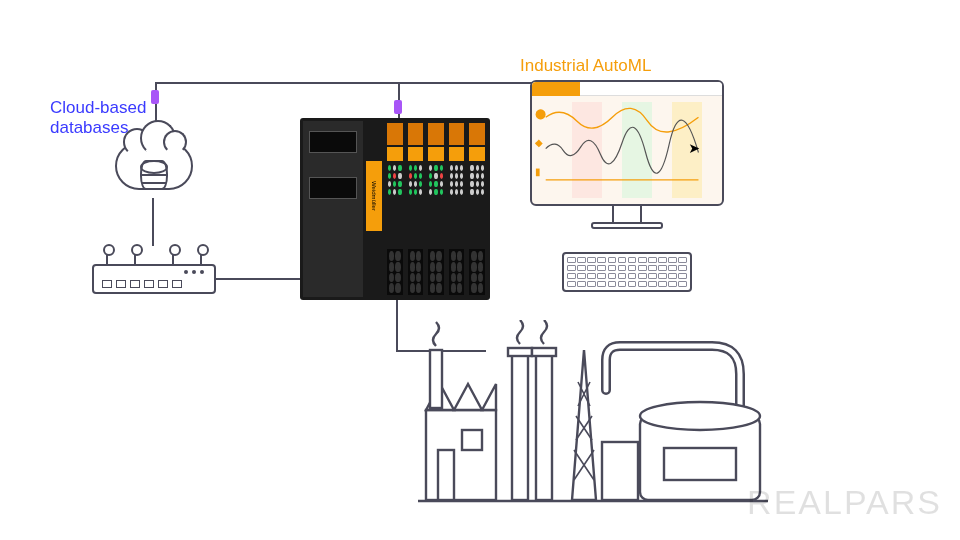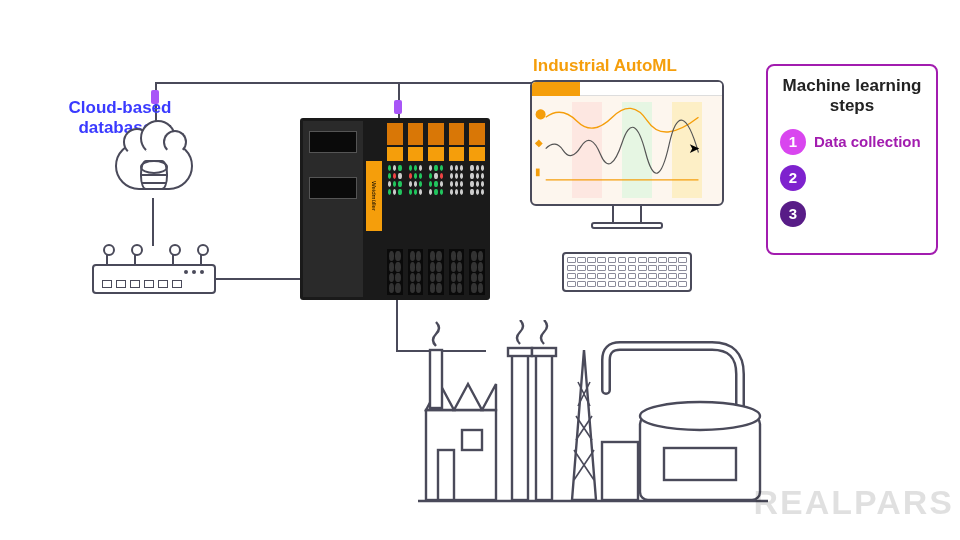--- a/index.html
+++ b/index.html
@@ -1,20 +1,20 @@
 <!DOCTYPE html>
 <html><head>
 <meta charset="utf-8">
 <style>
 *{box-sizing:border-box;margin:0;padding:0}
 body{width:960px;height:540px;background:#fff;font-family:Arial,Helvetica,sans-serif;position:relative;overflow:hidden}
 .canvas{position:absolute;inset:0}
 
 
-.lbl{position:absolute;font-weight:700;text-align:center;line-height:1.2}
+.lbl{position:absolute;font-weight:400;text-align:left;line-height:1.2}
 .lbl-cloud{color:#3a3aff;left:50px;top:98px;width:140px;font-size:17px}
 .lbl-iot{color:#3a3aff;left:90px;top:312px;width:120px;font-size:17px}
 .lbl-automl{color:#f59e0b;left:520px;top:56px;width:170px;font-size:17px}
 
 
 .cloud{position:absolute;left:115px;top:142px;width:78px;height:48px}
 .cloud:before{content:"";position:absolute;inset:0;border:2px solid #4a4a5a;border-radius:30px;background:#fff}
 .cloud-bump1,.cloud-bump2,.cloud-bump3{position:absolute;border:2px solid #4a4a5a;border-radius:50%;background:#fff;border-bottom-color:#fff}
 .cloud-bump1{left:8px;top:-14px;width:28px;height:28px}
 .cloud-bump2{left:25px;top:-22px;width:36px;height:36px}
@@ -92,21 +92,21 @@
 .mlbox{position:absolute;left:766px;top:64px;width:172px;border:2px solid #a21caf;border-radius:8px;padding:10px 12px 16px}
 .mlbox h3{font-size:17px;font-weight:700;color:#222;text-align:center;line-height:1.2;margin-bottom:12px}
 .step{display:flex;align-items:center;gap:8px;margin-bottom:10px}
 .step-num{width:26px;height:26px;border-radius:50%;display:flex;align-items:center;justify-content:center;color:#fff;font-weight:700;font-size:15px}
 .step-num.s1{background:#d946ef}
 .step-num.s2{background:#7e22ce}
 .step-num.s3{background:#581c87}
 .step-lbl{color:#a21caf;font-weight:700;font-size:15px}
 
 
-.wm{position:absolute;right:6px;bottom:18px;font-size:34px;font-weight:700;color:rgba(0,0,0,.12);letter-spacing:2px;font-family:Arial Black,Arial}
+.wm{position:absolute;right:18px;bottom:18px;font-size:34px;font-weight:400;color:rgba(0,0,0,.12);letter-spacing:2px;font-family:Arial Black,Arial}
 </style>
 </head>
 <body>
 
 <div class="canvas">
 
   <div class="wire w-top"></div>
   <div class="wire w-top-v1"></div>
   <div class="wire w-top-v2"></div>
   <div class="wire w-top2"></div>
@@ -402,30 +402,15 @@
         <ellipse cx="284" cy="96" rx="60" ry="14"></ellipse>
         <rect x="248" y="128" width="72" height="32"></rect>
 
         <rect x="186" y="122" width="36" height="58"></rect>
 
         <line x1="2" y1="181" x2="352" y2="181"></line>
       </g>
     </svg>
   </div>
 
-  <div class="mlbox">
-    <h3>Machine learning steps</h3>
-    <div class="step">
-      <div class="step-num s1">1</div>
-      <div class="step-lbl">Data collection</div>
-    </div>
-    <div class="step">
-      <div class="step-num s2">2</div>
-      <div class="step-lbl"></div>
-    </div>
-    <div class="step">
-      <div class="step-num s3">3</div>
-      <div class="step-lbl"></div>
-    </div>
-  </div>
 
   <div class="wm">REALPARS</div>
 </div>
 
 </body></html>

